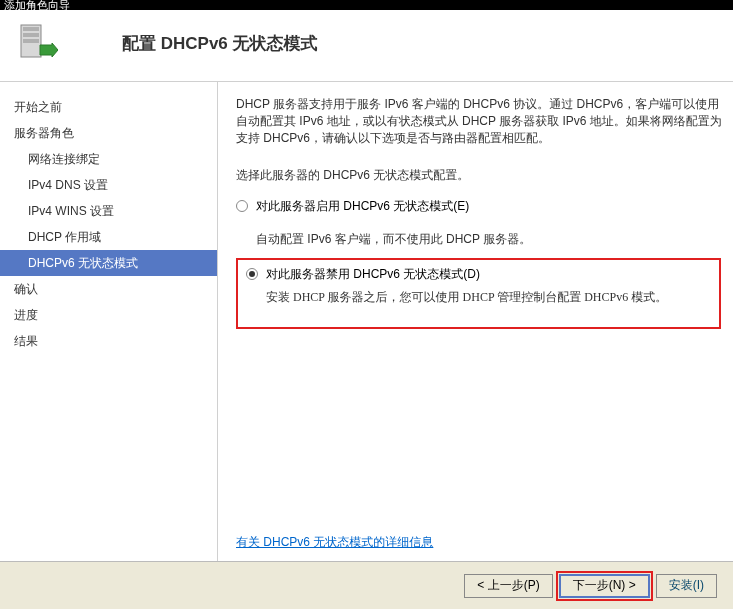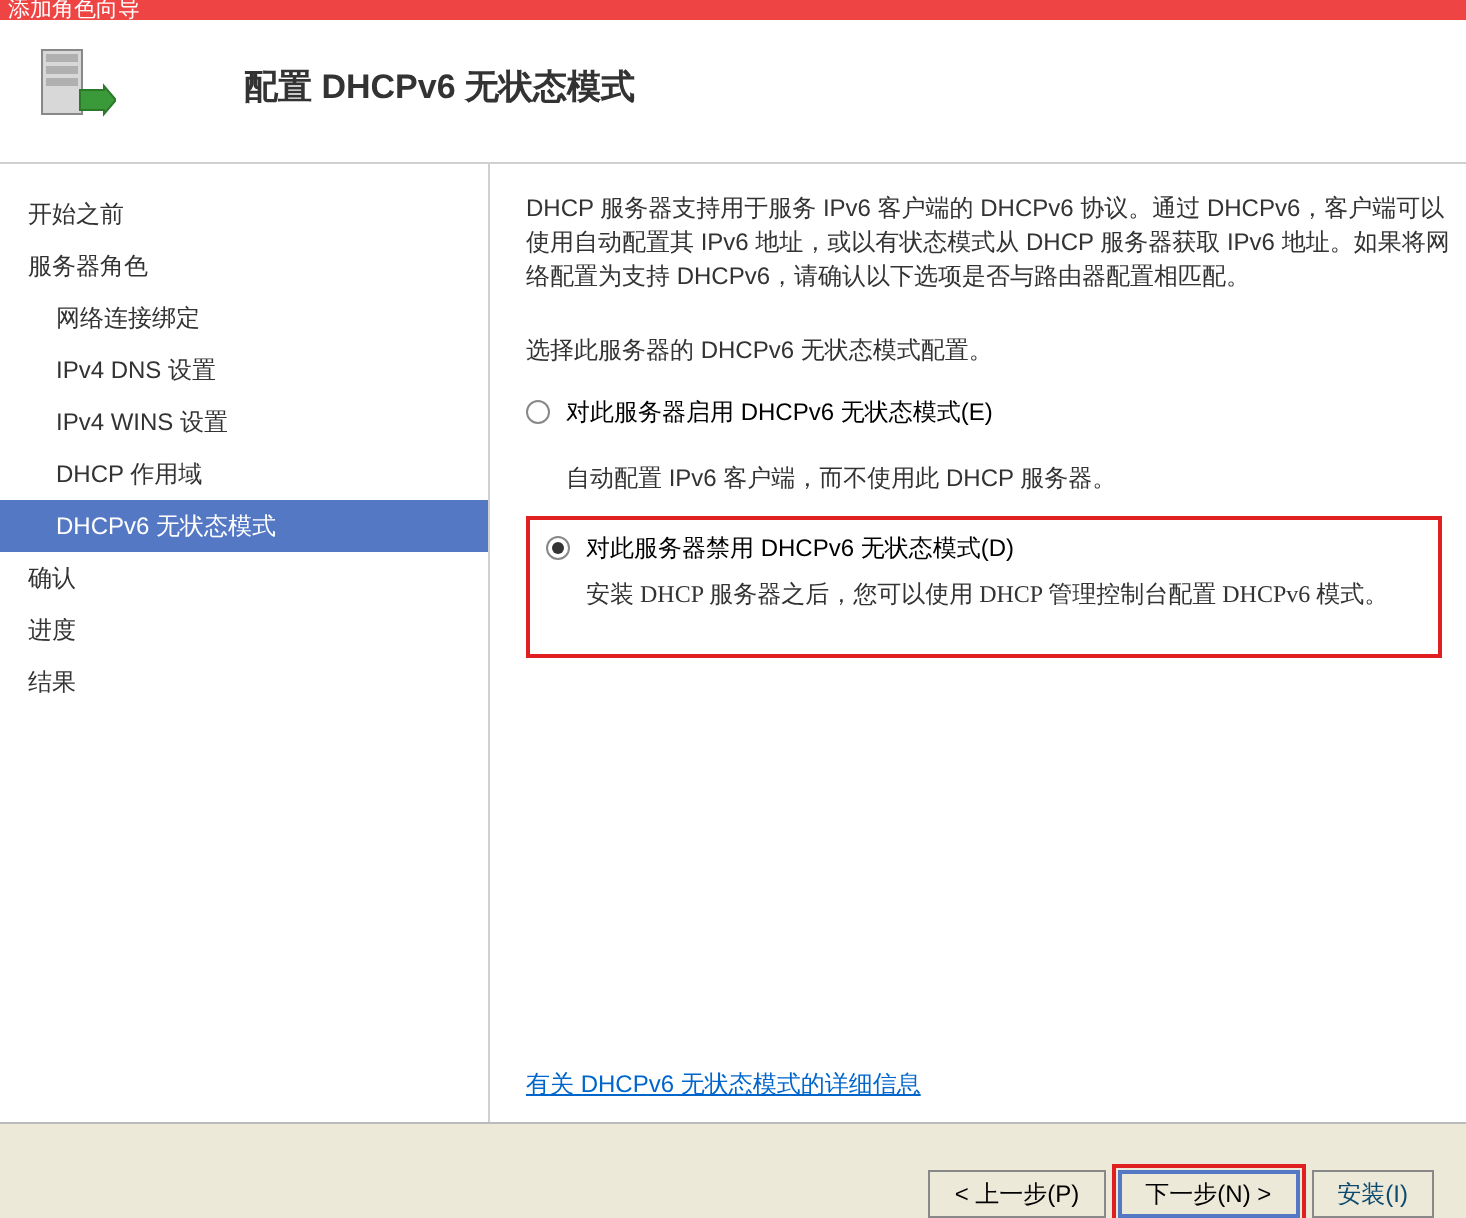--- a/index.html
+++ b/index.html
@@ -5,21 +5,21 @@
     * { margin: 0; padding: 0; box-sizing: border-box; }
     body {
       font-family: "Microsoft YaHei", SimSun, sans-serif;
       font-size: 12px;
       background: #ece9d8;
       width: 733px;
       height: 609px;
       overflow: hidden;
     }
     .titlebar {
-      background: #ef4444;
+      background: #000000;
       color: #fff;
       height: 10px;
       padding: 0 4px;
       font-size: 11px;
       line-height: 10px;
       overflow: hidden;
     }
     .window-body {
       background: #fff;
       height: 599px;
@@ -43,21 +43,21 @@
       font-weight: bold;
       color: #333;
       padding-left: 46px;
     }
     .content {
       display: flex;
       flex: 1;
       min-height: 0;
     }
     .sidebar {
-      width: 245px;
+      width: 218px;
       padding: 12px 0;
       border-right: 1px solid #d0d0d0;
       background: #fff;
     }
     .sidebar-item {
       padding: 4px 14px 4px 14px;
       color: #333;
       cursor: default;
       line-height: 18px;
     }
@@ -133,21 +133,21 @@
       position: absolute;
       bottom: 10px;
       left: 18px;
       cursor: pointer;
     }
     .footer {
       background: #ece9d8;
       border-top: 1px solid #bbb;
       height: 48px;
       display: flex;
-      align-items: flex-end;
+      align-items: center;
       justify-content: flex-end;
       padding-right: 16px;
       gap: 6px;
       padding-left: 40px;
     }
     .btn {
       height: 24px;
       padding: 0 12px;
       border: 1px solid #888;
       background: #ece9d8;

